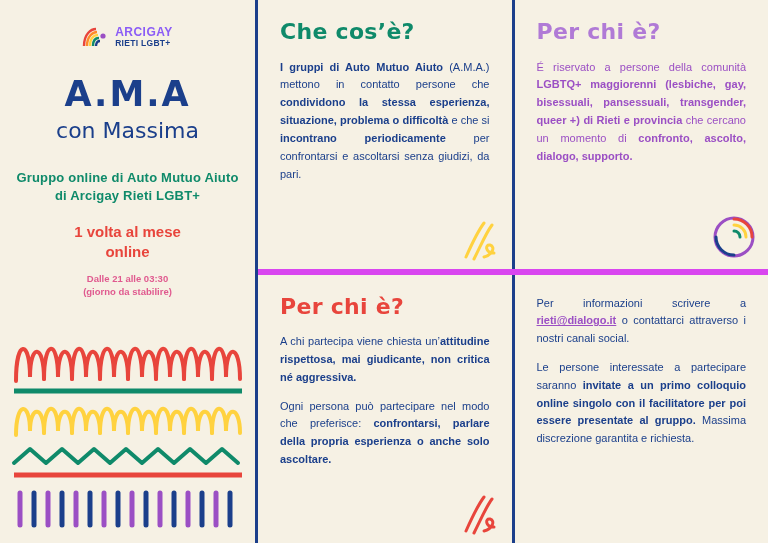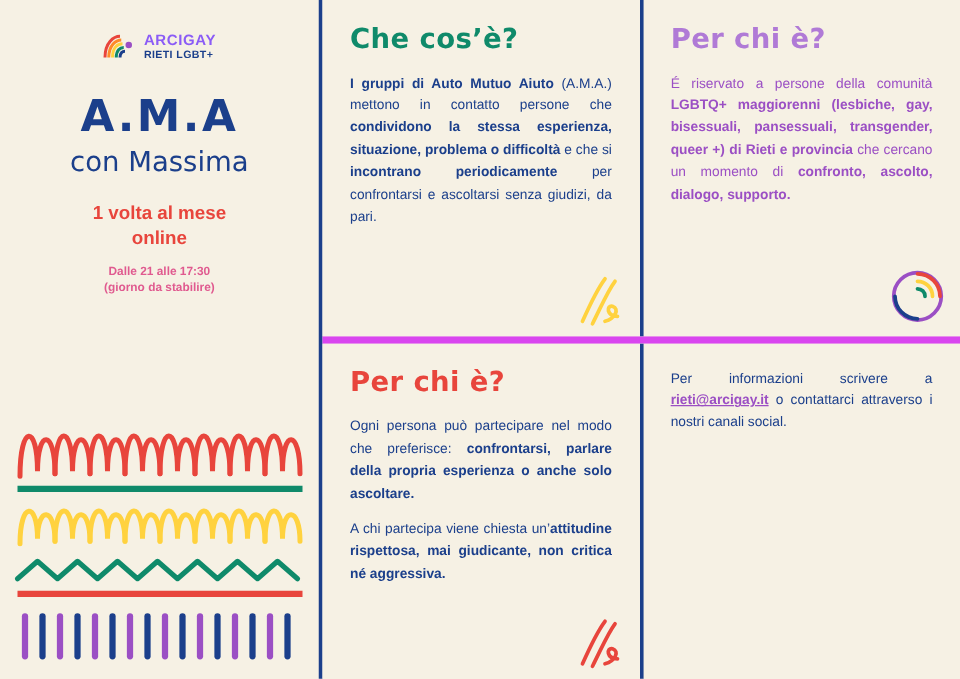--- a/index.html
+++ b/index.html
@@ -154,23 +154,24 @@
       </span>
       <span class="logo-text">
         <span class="l1">ARCIGAY</span>
         <span class="l2">RIETI LGBT+</span>
       </span>
     </div>
 
     <div class="ama-title">A.M.A</div>
     <div class="ama-sub">con Massima</div>
 
+    <div class="green-block">Gruppo online di Auto Mutuo Aiuto di Arcigay Rieti LGBT+</div>
     <div class="red-block" style="white-space:pre-line;">1 volta al mese
 online</div>
-    <div class="pink-block" style="white-space:pre-line;">Dalle 21 alle 17:30
+    <div class="pink-block" style="white-space:pre-line;">Dalle 21 alle 03:30
 (giorno da stabilire)</div>
 
     <div class="deco">
       <svg width="258" height="240" viewBox="0 0 258 240">
 
         <g stroke="#e8453c" stroke-width="4" fill="none" stroke-linecap="round">
           <path d="M16 78 C16 36, 30 36, 30 74 C30 40, 44 40, 44 76"></path>
           <path d="M44 76 C44 36, 58 36, 58 74 C58 40, 72 40, 72 76"></path>
           <path d="M72 76 C72 36, 86 36, 86 74 C86 40, 100 40, 100 76"></path>
           <path d="M100 76 C100 36, 114 36, 114 74 C114 40, 128 40, 128 76"></path>
@@ -259,39 +260,42 @@
         </span>
       </div>
     </div>
 
     <div class="rowbot">
 
       <div class="cell c3">
         <h2 class="c-title h-red">Per chi è?</h2>
         <div class="c-body b-blue">
           <p>
+            A chi partecipa viene chiesta un’<b>attitudine rispettosa, mai giudicante, non critica né aggressiva.</b>
+          </p>
+          <p>
             Ogni persona può partecipare nel modo che preferisce: <b>confrontarsi, parlare della propria esperienza o anche solo ascoltare.</b>
-          </p>
-          <p>
-            A chi partecipa viene chiesta un’<b>attitudine rispettosa, mai giudicante, non critica né aggressiva.</b>
           </p>
         </div>
         <span class="corner-deco">
           <svg width="46" height="46" viewBox="0 0 46 46">
             <g stroke="#e8453c" stroke-width="3" fill="none" stroke-linecap="round">
               <path d="M8 40 C16 22, 20 14, 26 6"></path>
               <path d="M16 42 C24 26, 28 16, 34 8"></path>
               <path d="M26 40 C34 38, 38 30, 32 28 C27 27, 27 36, 36 36"></path>
             </g>
           </svg>
         </span>
       </div>
 
       <div class="cell c4">
         <div class="c-body b-blue">
           <p>
-            Per informazioni scrivere a <a class="mail" href="#">rieti@arcigay.it</a> o contattarci attraverso i nostri canali social.
+            Per informazioni scrivere a <a class="mail" href="#">rieti@dialogo.it</a> o contattarci attraverso i nostri canali social.
+          </p>
+          <p>
+            Le persone interessate a partecipare saranno <b>invitate a un primo colloquio online singolo con il facilitatore per poi essere presentate al gruppo.</b> Massima discrezione garantita e richiesta.
           </p>
         </div>
       </div>
     </div>
   </div>
 </div>
 
 </body></html>

